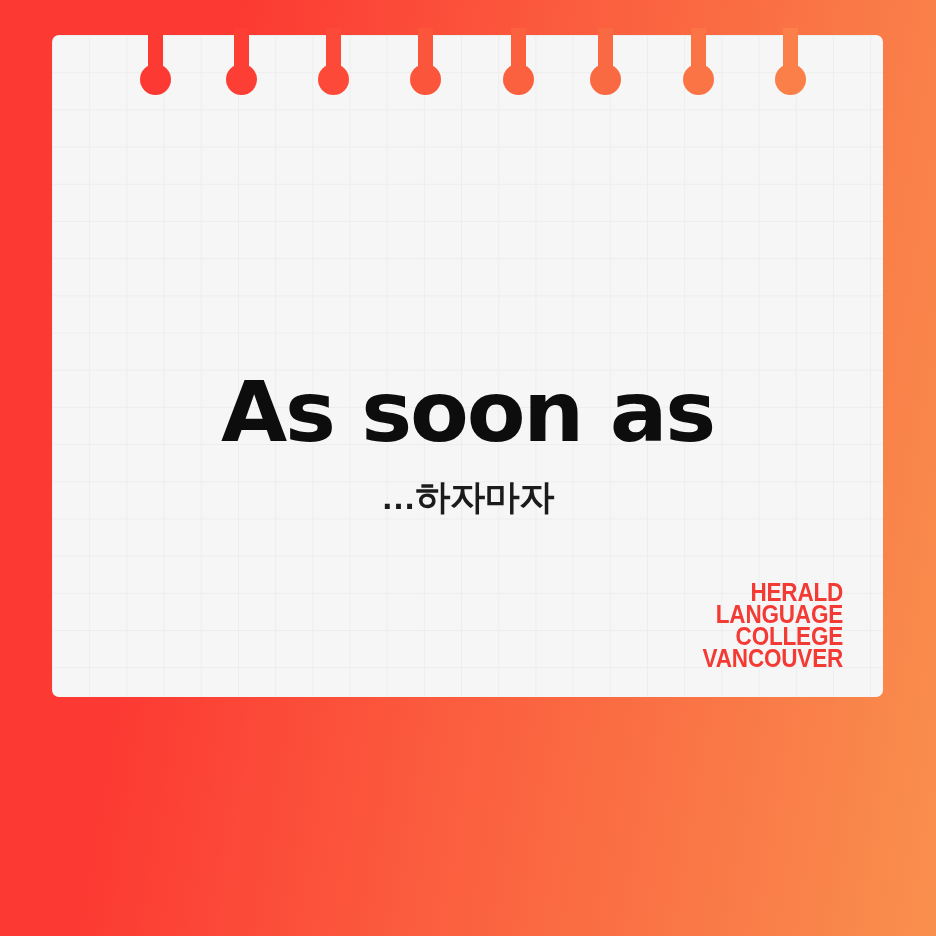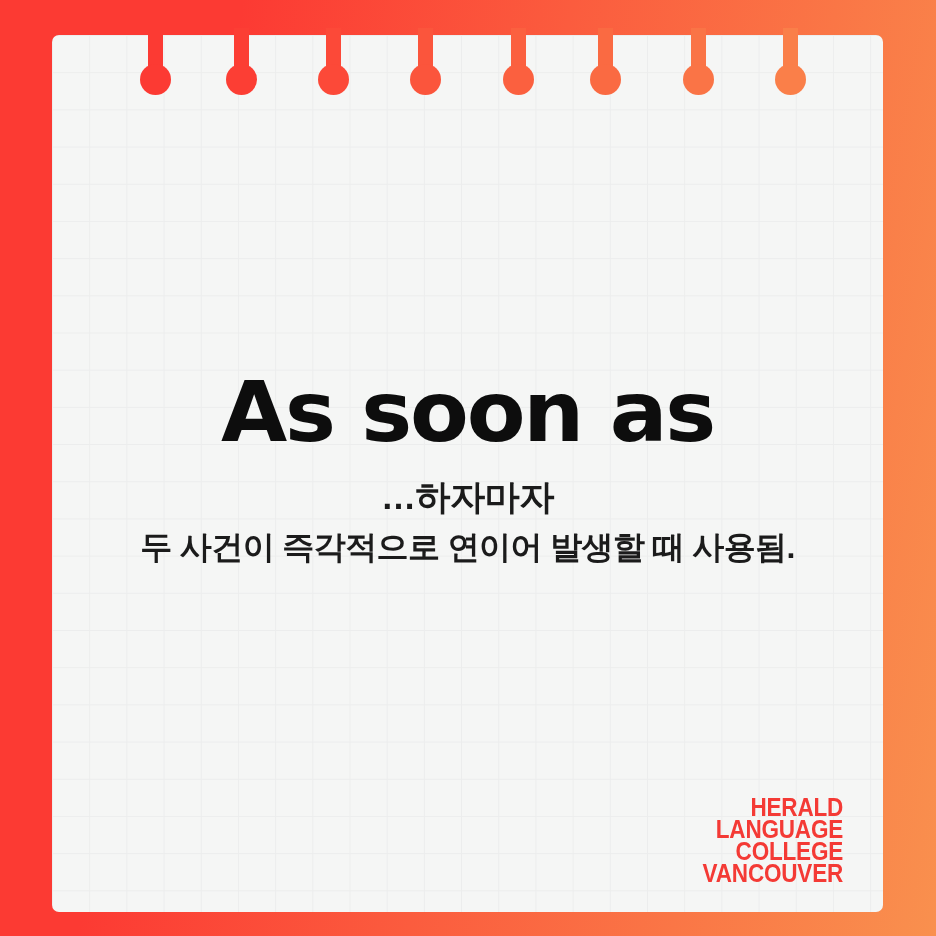--- a/index.html
+++ b/index.html
@@ -25,21 +25,21 @@
     background: linear-gradient(100deg, #fc3a33 0%, #fc3a33 22%, #fb5c3e 52%, #f9904e 100%);
     overflow: hidden;
   }
 
   
   .sheet {
     position: absolute;
     left: 52px;
     top: 35px;
     width: 831px;
-    height: 877px;
+    height: 662px;
     box-sizing: border-box;
     background-color: #f5f6f5;
     background-image:
       linear-gradient(to right, #eceded 1.4px, transparent 1.4px),
       linear-gradient(to bottom, #eceded 1.4px, transparent 1.4px);
     background-size: 37.2px 37.2px;
     background-position: 0 0, 0 0;
     border-radius: 7px;
     overflow: hidden;
   }
@@ -164,21 +164,20 @@
 
 <div class="card">
 
   <div class="sheet">
 
     <div class="content">
       <h1 class="headline">As soon as</h1>
 
       <p class="sub-primary">…하자마자</p>
 
-      <p class="sub-secondary">두 사건이 즉각적으로 연이어 발생할 때 사용됨.</p>
     </div>
 
     <div class="brand">
       <span>HERALD</span>
       <span>LANGUAGE</span>
       <span>COLLEGE</span>
       <span>VANCOUVER</span>
     </div>
 
   </div>

